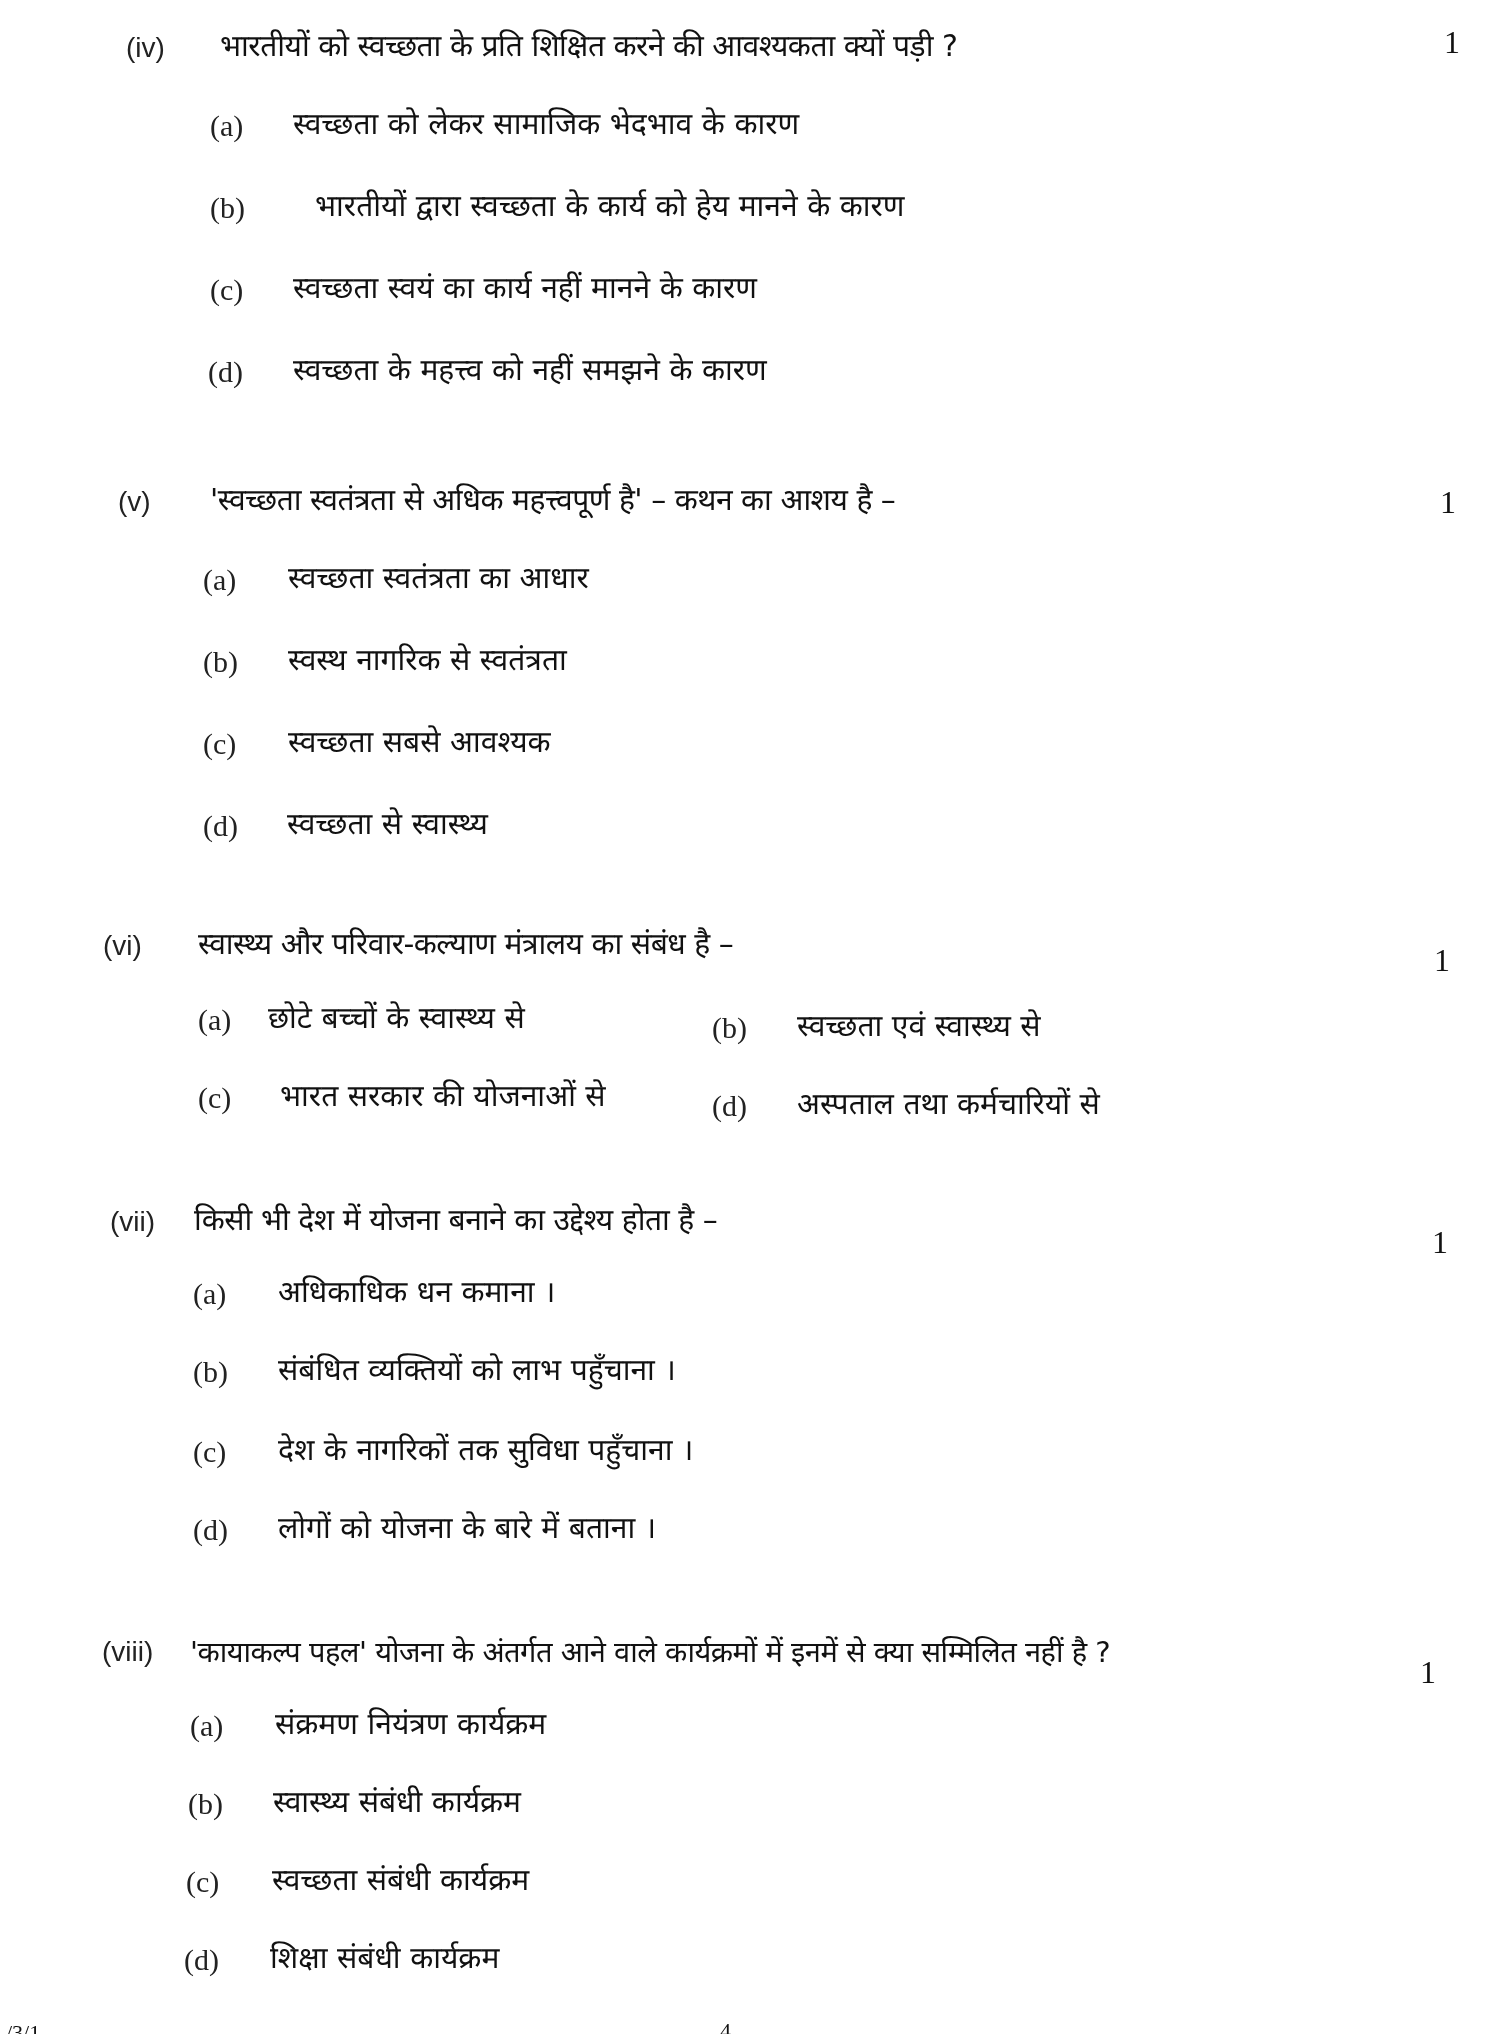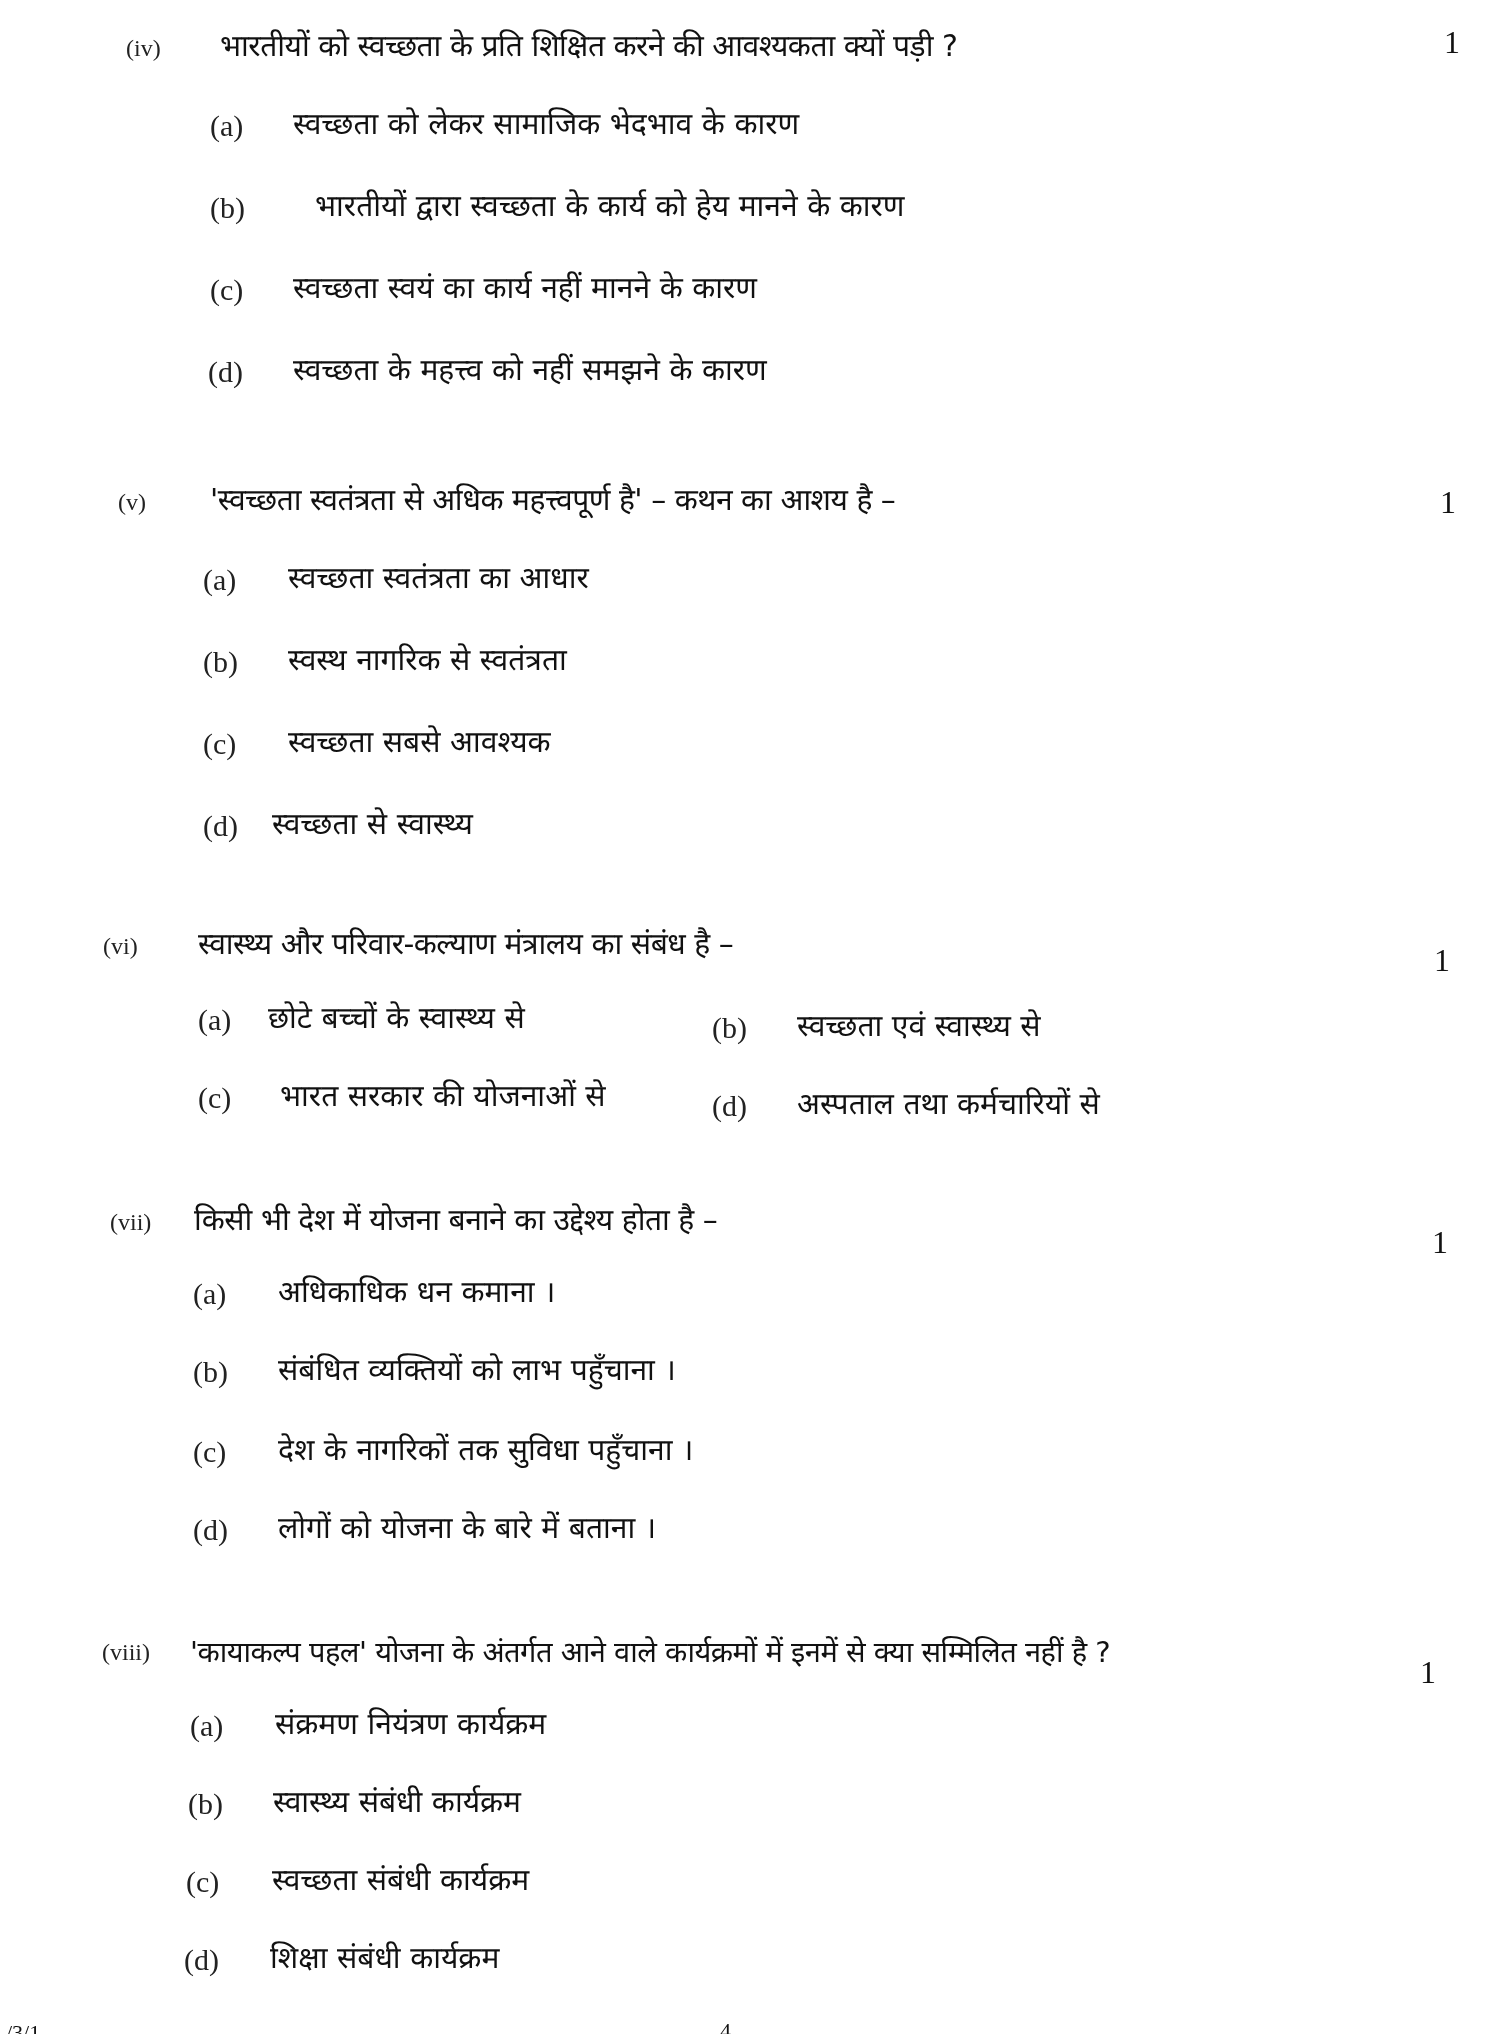--- a/index.html
+++ b/index.html
@@ -1,21 +1,21 @@
 <!DOCTYPE html>
 <html><head>
 <meta charset="utf-8">
 <style>
   html, body { margin: 0; padding: 0; background: #ffffff; }
   body {
     width: 1505px; height: 2034px; position: relative; overflow: hidden;
     font-family: "DejaVu Sans", sans-serif; color: #111111;
   }
   .line { position: absolute; white-space: nowrap; font-size: 30px; line-height: 40px; }
-  .num { position: absolute; font-family: Liberation Serif, serif; font-size: 24px; line-height: 40px; color: #222; }
+  .num { position: absolute; font-family: Liberation Sans, sans-serif; font-size: 28px; line-height: 40px; color: #222; }
   .lbl { position: absolute; font-family: "Liberation Serif", serif; font-size: 30px; line-height: 40px; color: #222; }
   .mark { position: absolute; font-family: "Liberation Serif", serif; font-size: 32px; line-height: 40px; color: #111; }
   .foot { position: absolute; font-family: "Liberation Serif", serif; font-size: 22px; color: #111; }
   .q { letter-spacing: -0.5px; }
 </style>
 </head>
 <body>
 
 <div>
   <span class="num" style="left:126px;top:28px;">(iv)</span>
@@ -43,21 +43,21 @@
   <span class="lbl" style="left:203px;top:560px;">(a)</span>
   <span class="line" style="left:288px;top:558px;">स्वच्छता स्वतंत्रता का आधार</span>
 
   <span class="lbl" style="left:203px;top:642px;">(b)</span>
   <span class="line" style="left:288px;top:640px;">स्वस्थ नागरिक से स्वतंत्रता</span>
 
   <span class="lbl" style="left:203px;top:724px;">(c)</span>
   <span class="line" style="left:288px;top:722px;">स्वच्छता सबसे आवश्यक</span>
 
   <span class="lbl" style="left:203px;top:806px;">(d)</span>
-  <span class="line" style="left:272px;top:804px;">स्वच्छता से स्वास्थ्य</span>
+  <span class="line" style="left:287px;top:804px;">स्वच्छता से स्वास्थ्य</span>
 </div>
 
 <div>
   <span class="num" style="left:103px;top:926px;">(vi)</span>
   <span class="line q" style="left:198px;top:924px;">स्वास्थ्य और परिवार-कल्याण मंत्रालय का संबंध है –</span>
   <span class="mark" style="left:1434px;top:940px;">1</span>
 
   <span class="lbl" style="left:198px;top:1000px;">(a)</span>
   <span class="line" style="left:268px;top:998px;">छोटे बच्चों के स्वास्थ्य से</span>
   <span class="lbl" style="left:712px;top:1008px;">(b)</span>

